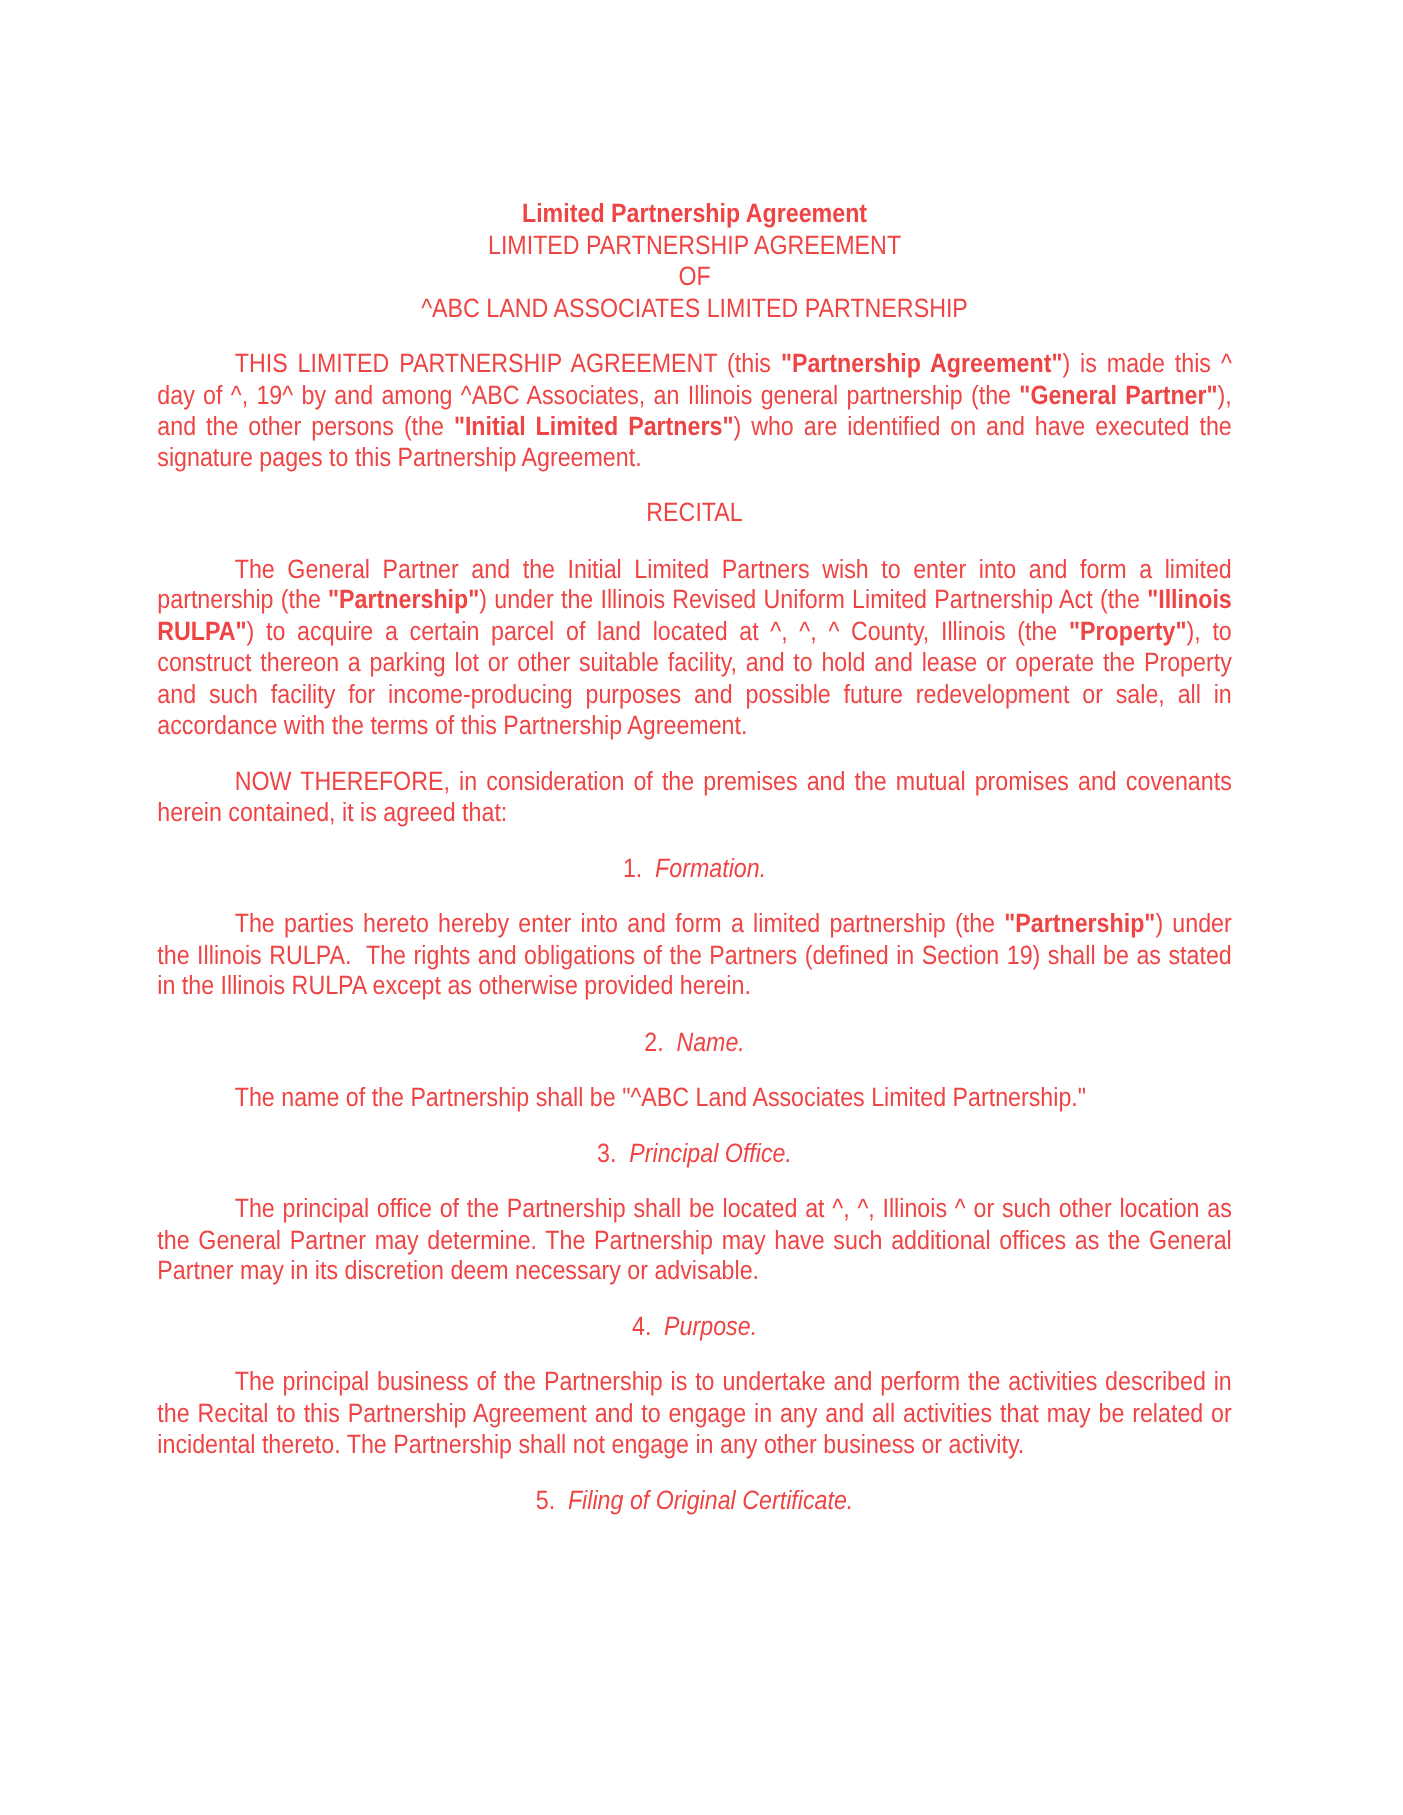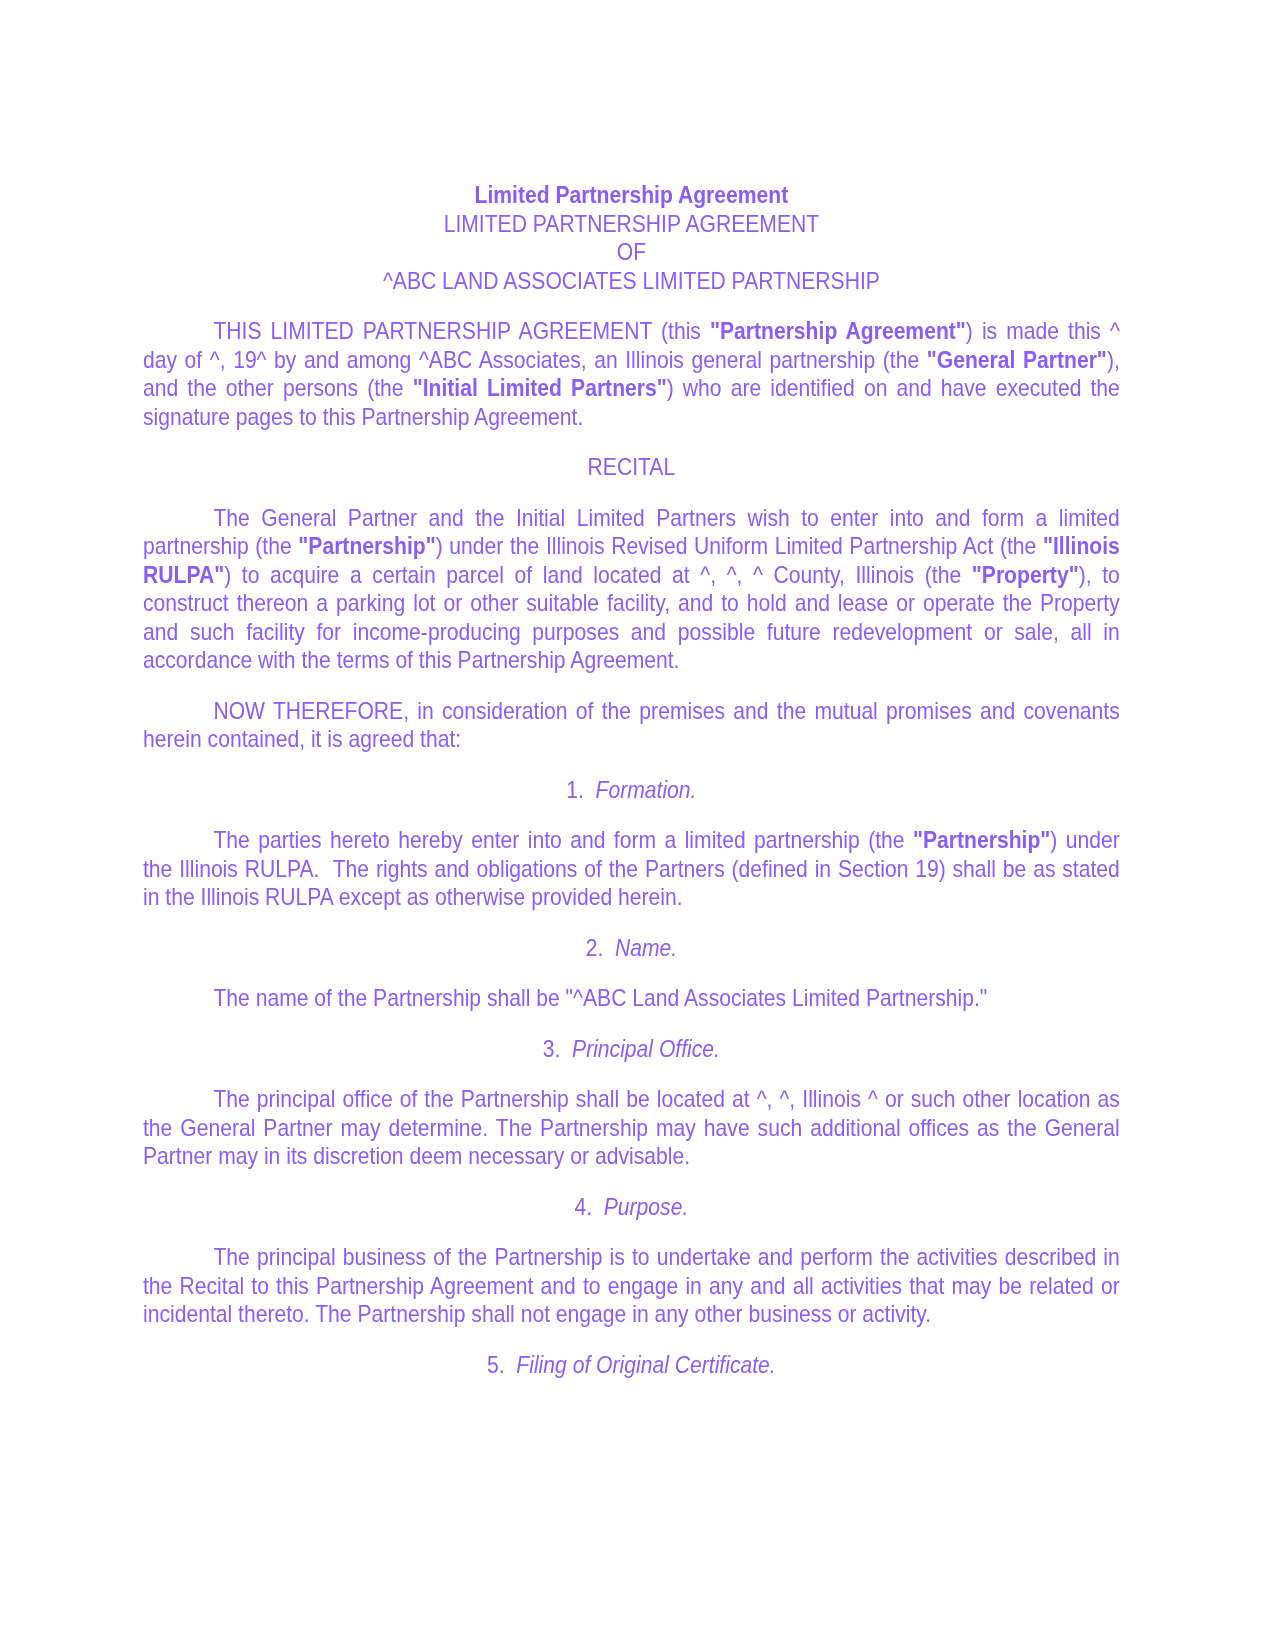--- a/index.html
+++ b/index.html
@@ -5,21 +5,21 @@
   html, body {
     margin: 0;
     padding: 0;
     background: #ffffff;
   }
   .page {
     position: relative;
     width: 1275px;
     height: 1650px;
     background: #ffffff;
-    color: #8b5cf6;
+    color: #ef4444;
     overflow: hidden;
     box-sizing: border-box;
     padding: 181px 0 0 143px;
     font-family: "Liberation Sans", "DejaVu Sans", sans-serif;
     font-size: 24px;
     line-height: 28.5px;
   }
   
   .content {
     width: 1110px;

